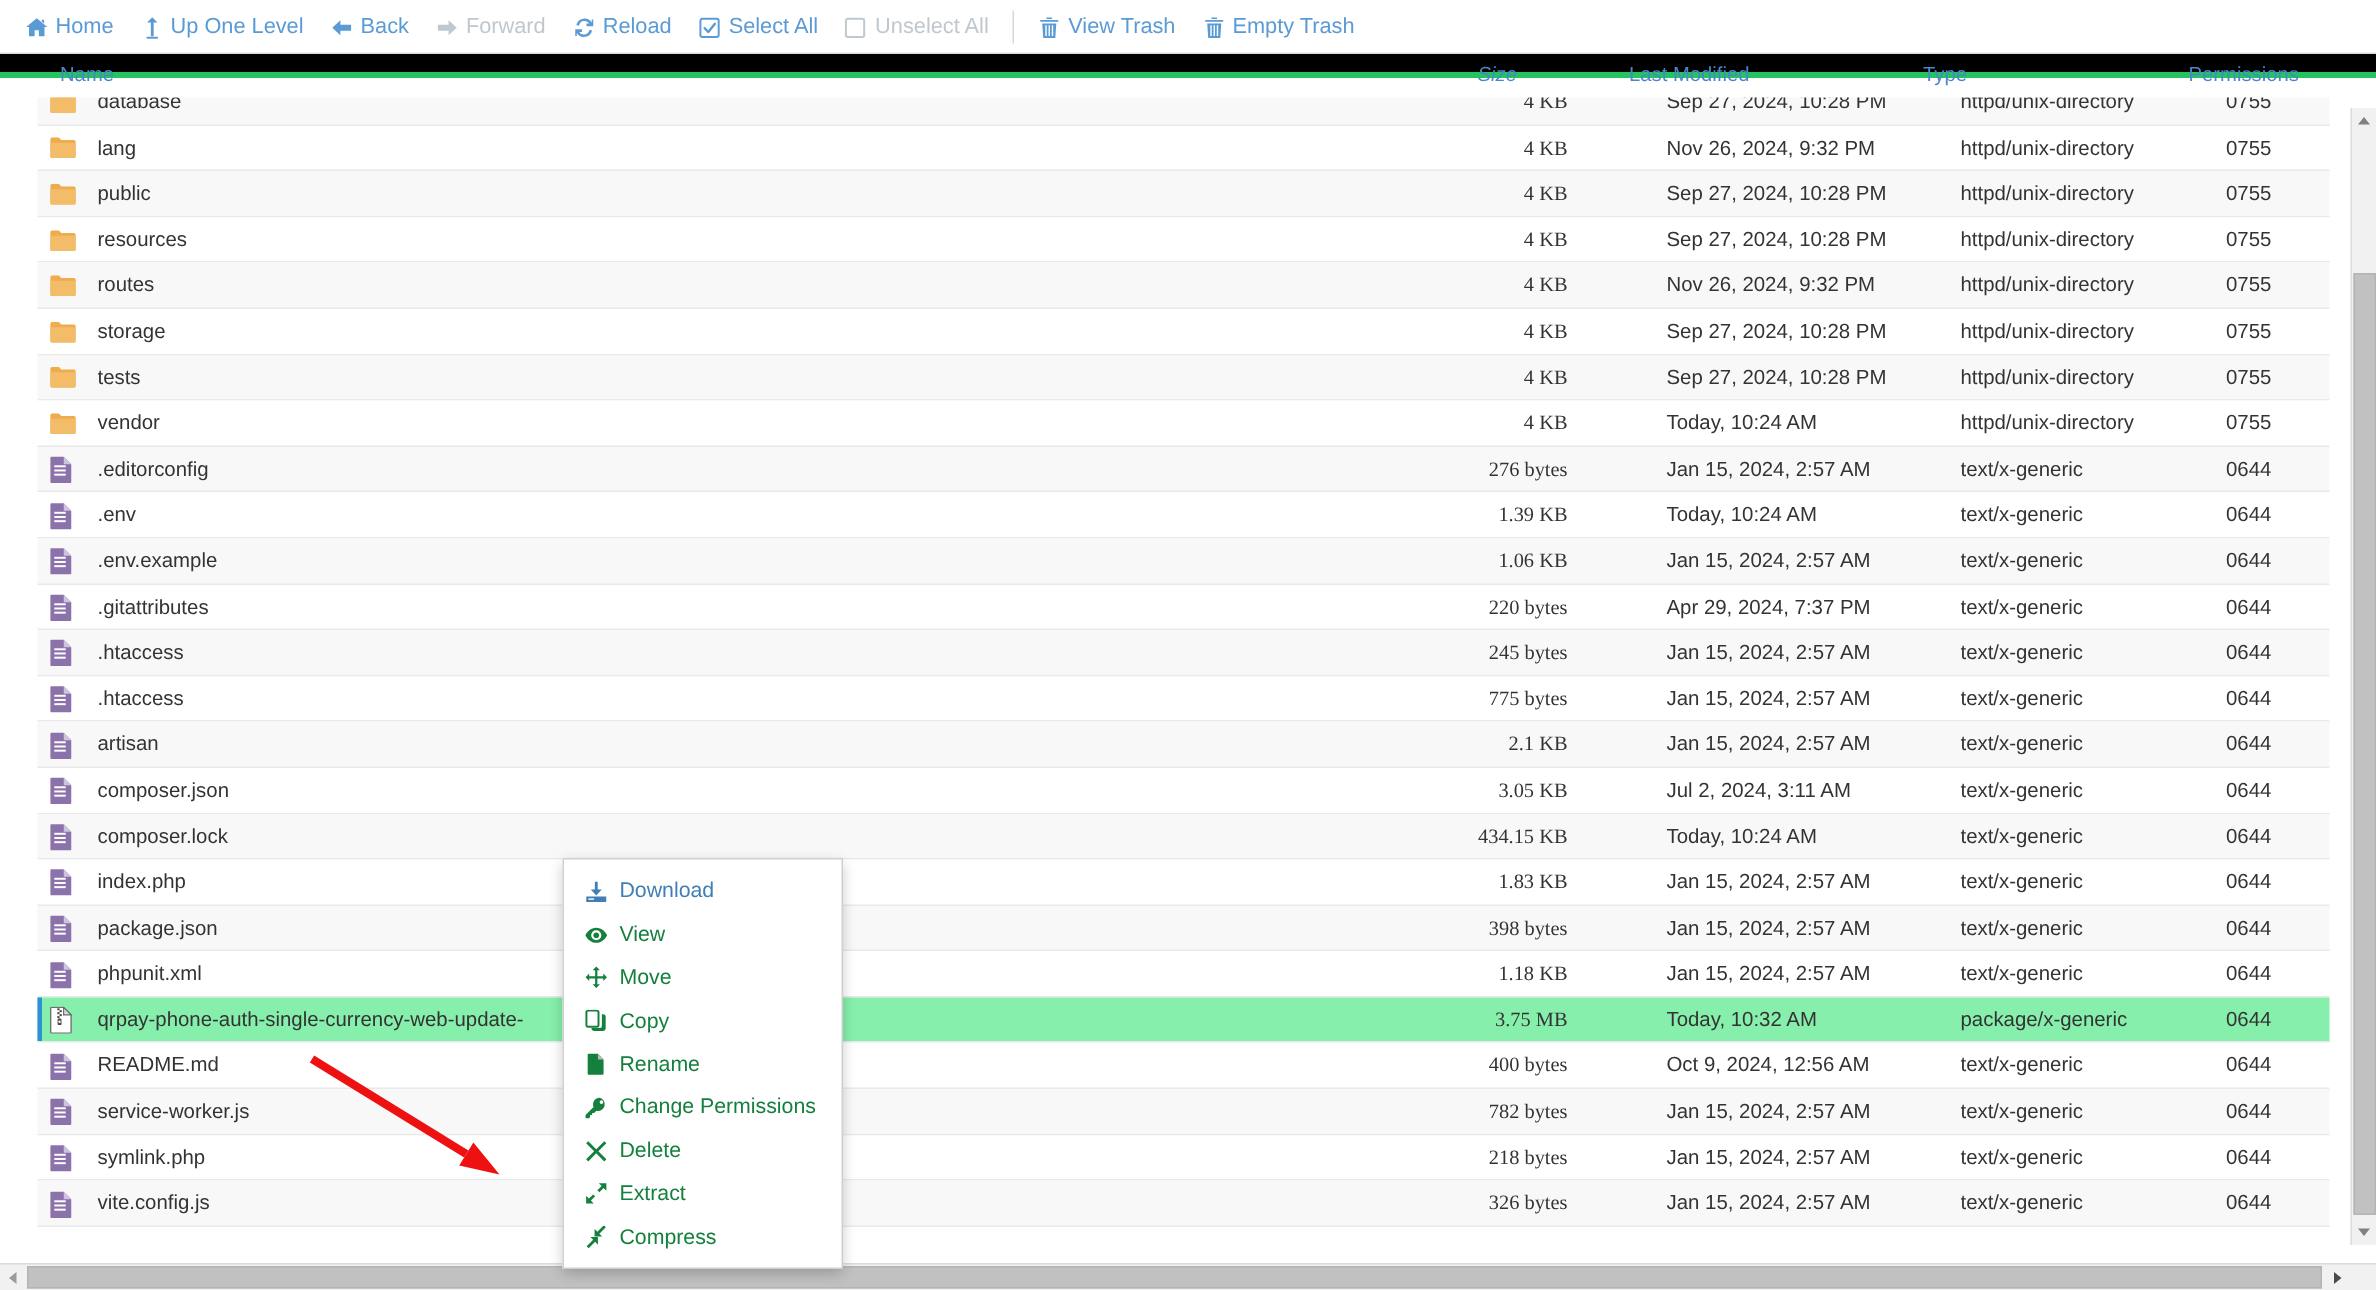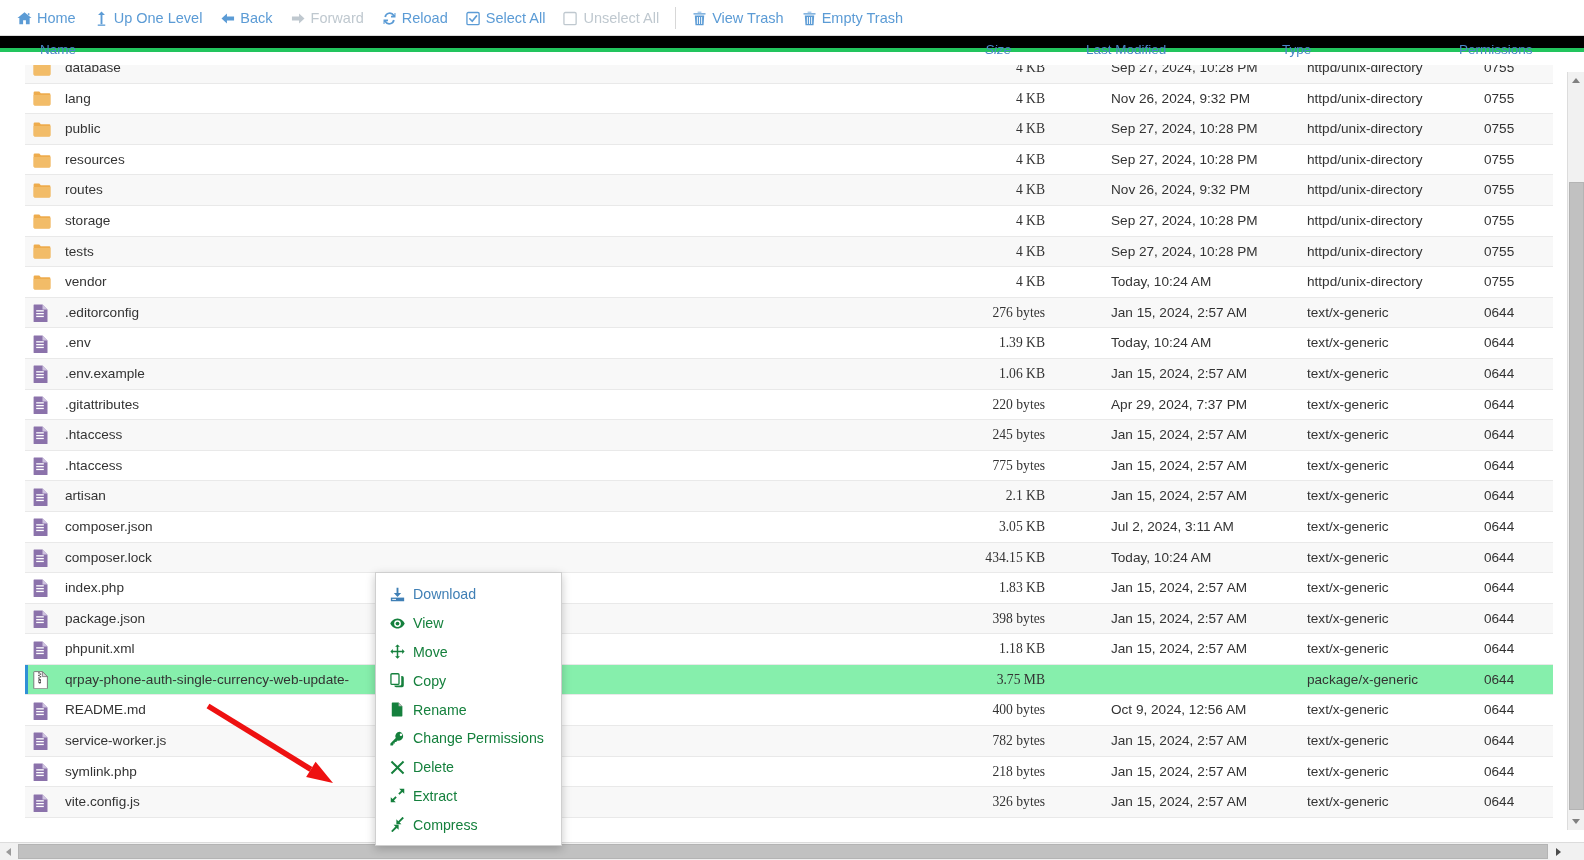--- a/index.html
+++ b/index.html
@@ -648,20 +648,21 @@
                 <rect x="5.2" y="3.8" width="1.5" height="1.3"></rect>
                 <rect x="6.7" y="5.1" width="1.5" height="1.3"></rect>
                 <rect x="5.2" y="6.4" width="1.5" height="1.3"></rect>
                 <rect x="5.4" y="8" width="2.6" height="4.4" rx="0.8"></rect>
               </g>
               <circle cx="6.7" cy="10.2" r="0.8" fill="#ffffff"></circle>
             </svg>
           </div>
           <div class="cell c-name">qrpay-phone-auth-single-currency-web-update-</div>
           <div class="cell c-size">3.75 MB</div>
+          <div class="cell c-mod">Today, 10:32 AM</div>
           <div class="cell c-type">package/x-generic</div>
           <div class="cell c-perm">0644</div>
         </div>
         <div class="row">
           <div class="cell c-icon">
             <svg width="16" height="18" viewBox="0 0 16 18">
               <path fill="#8b72ab" d="M1.2 0.5h8.3l5 5v11.9a0.6 0.6 0 0 1-0.6 0.6H1.2a0.6 0.6 0 0 1-0.6-0.6V1.1A0.6 0.6 0 0 1 1.2 0.5z"></path>
               <path fill="#cfc3e0" d="M9.5 0.5l5 5h-5v-5z"></path>
               <g fill="#ffffff">
                 <rect x="3.2" y="6.2" width="7.6" height="1.3"></rect>

